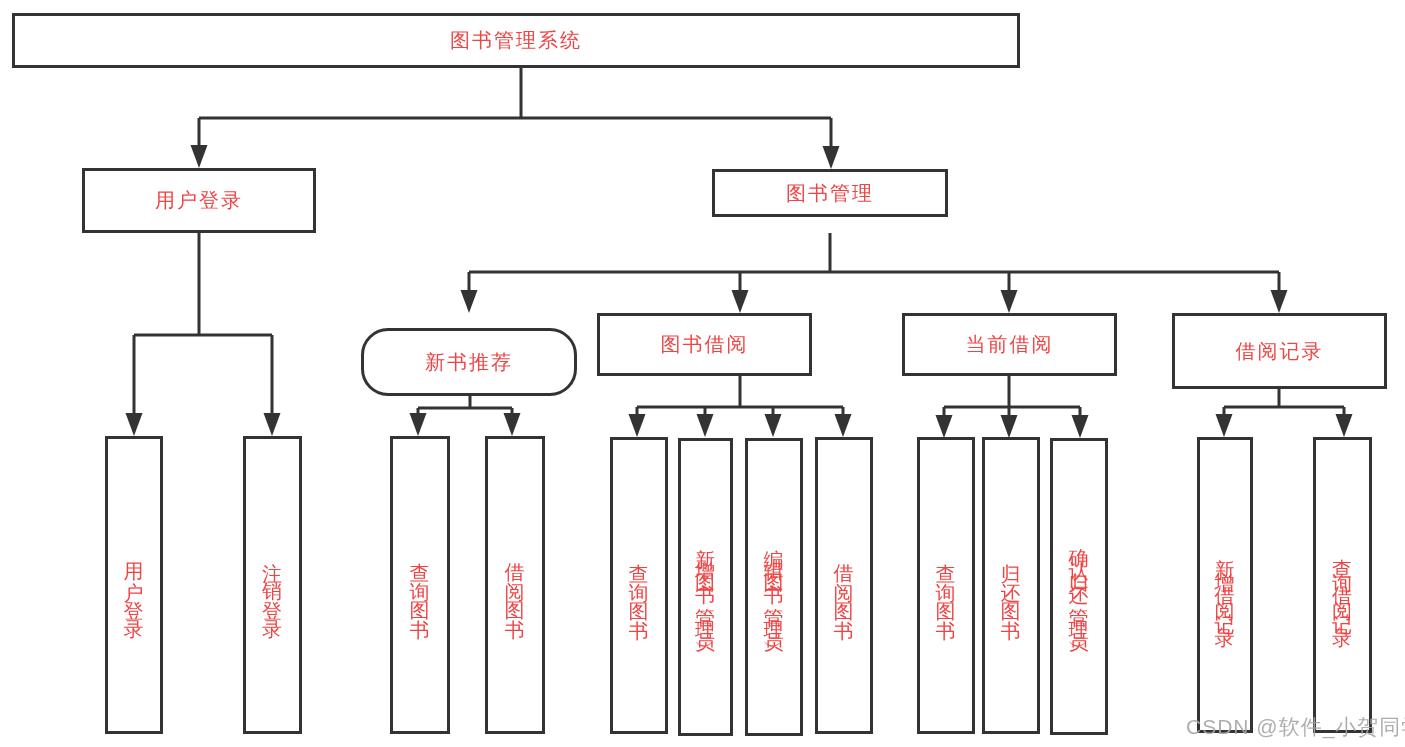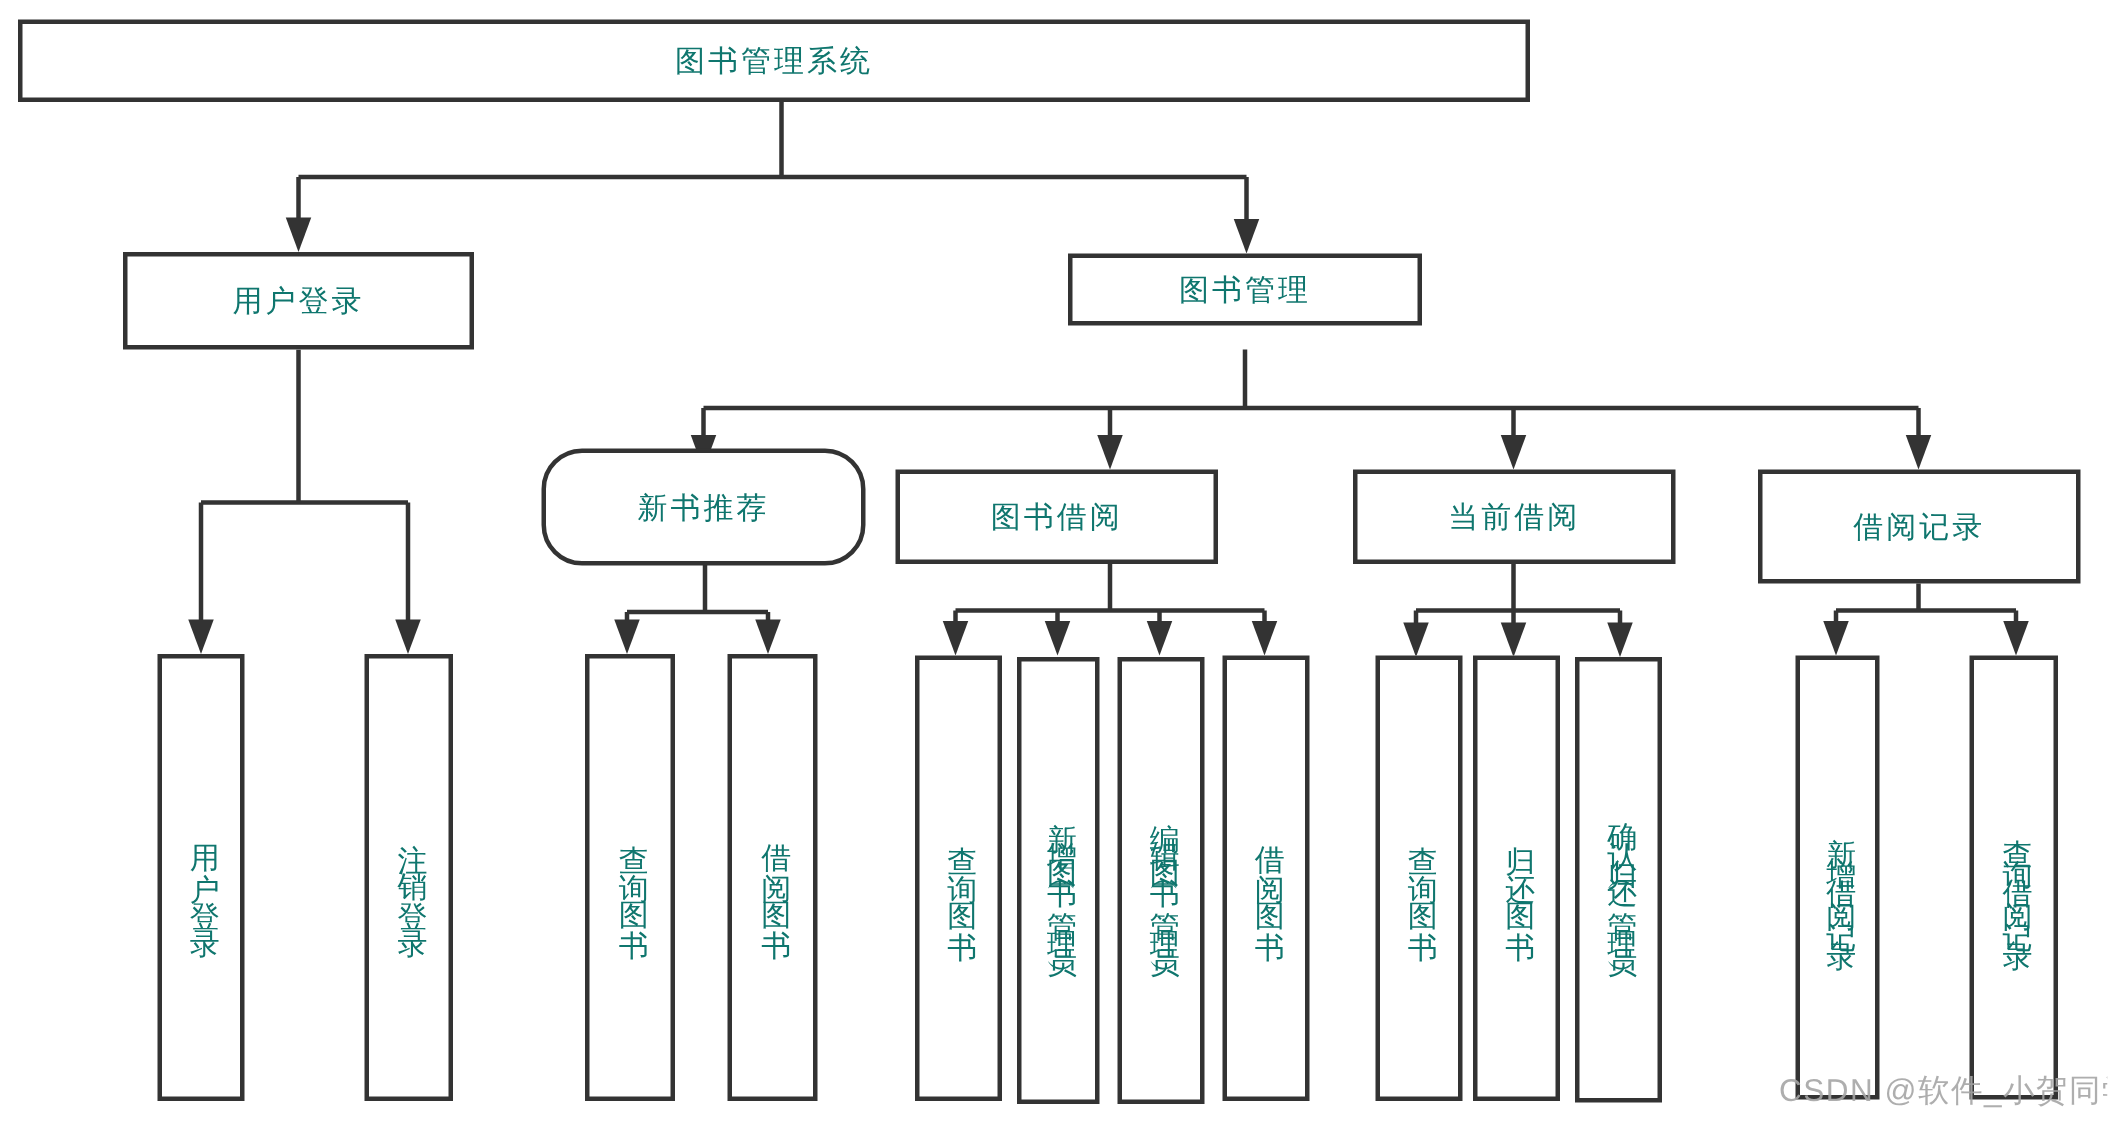--- a/index.html
+++ b/index.html
@@ -1,32 +1,32 @@
 <!DOCTYPE html>
 <html><head>
 <meta charset="utf-8">
 <style>
   html,body{margin:0;padding:0;background:#ffffff;}
   body{font-family:"Liberation Sans","DejaVu Sans",sans-serif;}
   #canvas{position:relative;width:1405px;height:747px;background:#ffffff;overflow:hidden;}
   svg.lines{position:absolute;left:0;top:0;width:1405px;height:747px;z-index:1;}
   .node{position:absolute;box-sizing:border-box;border:3px solid #333333;background:#ffffff;
-        display:flex;align-items:center;justify-content:center;z-index:2;color:#0f766e;font-family:Liberation Mono, monospace;}
+        display:flex;align-items:center;justify-content:center;z-index:2;color:#ef4444;}
   .hlabel{font-size:20px;letter-spacing:2px;white-space:nowrap;}
   .vlabel{writing-mode:vertical-rl;text-orientation:mixed;font-size:20px;line-height:1;white-space:nowrap;}
   .ls4{letter-spacing:19px;}
   .ls6{letter-spacing:14px;}
   .ls8{letter-spacing:12px;}
   
   .n-root{left:12px;top:13px;width:1008px;height:55px;}
   
   .n-user-login{left:82px;top:168px;width:234px;height:65px;}
   .n-book-mgmt{left:712px;top:169px;width:236px;height:48px;}
   
-  .n-new-rec{left:361px;top:299px;width:216px;height:78px;border-radius:27px;}
+  .n-new-rec{left:361px;top:328px;width:216px;height:68px;border-radius:27px;}
   .n-borrow{left:597px;top:313px;width:215px;height:63px;}
   .n-current{left:902px;top:313px;width:215px;height:63px;}
   .n-records{left:1172px;top:313px;width:215px;height:76px;}
   
   .n-leaf-user-login{left:105px;top:436px;width:58px;height:298px;}
   .n-leaf-logout{left:243px;top:436px;width:59px;height:298px;}
   .n-rec-query{left:390px;top:436px;width:60px;height:298px;}
   .n-rec-borrow{left:485px;top:436px;width:60px;height:298px;}
   .n-bor-query{left:610px;top:437px;width:58px;height:297px;}
   .n-bor-add{left:678px;top:438px;width:55px;height:298px;}

